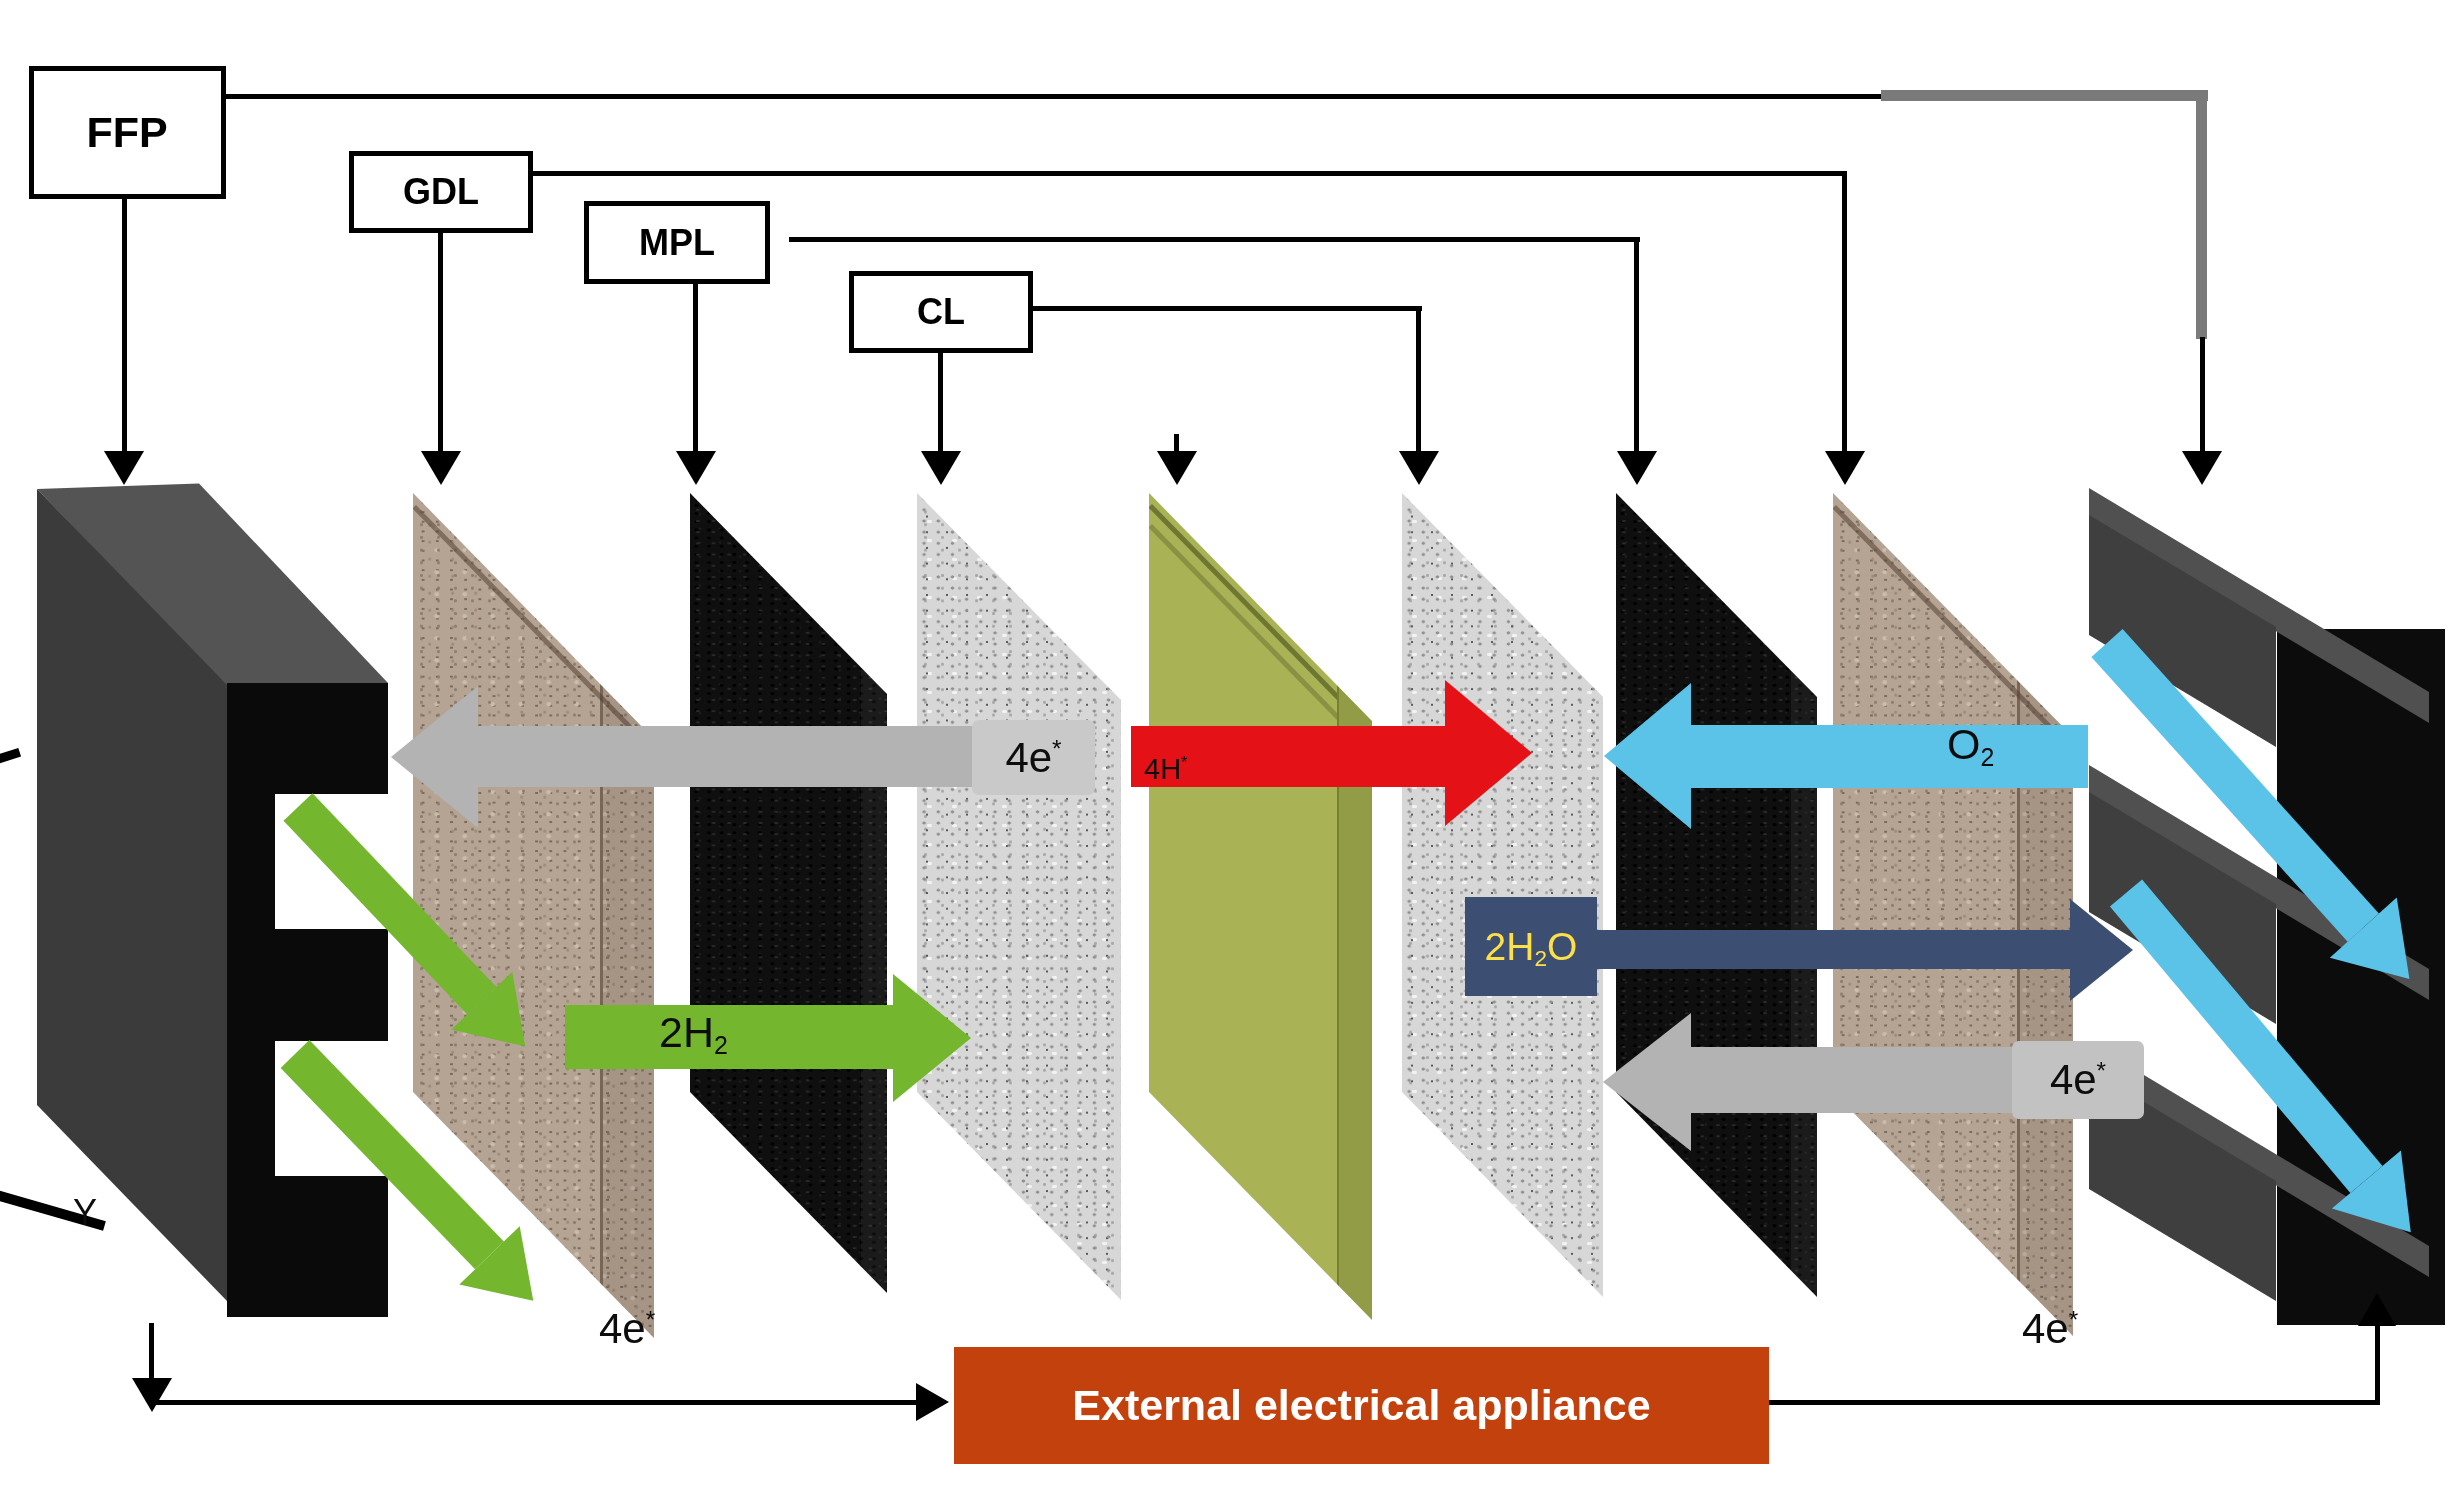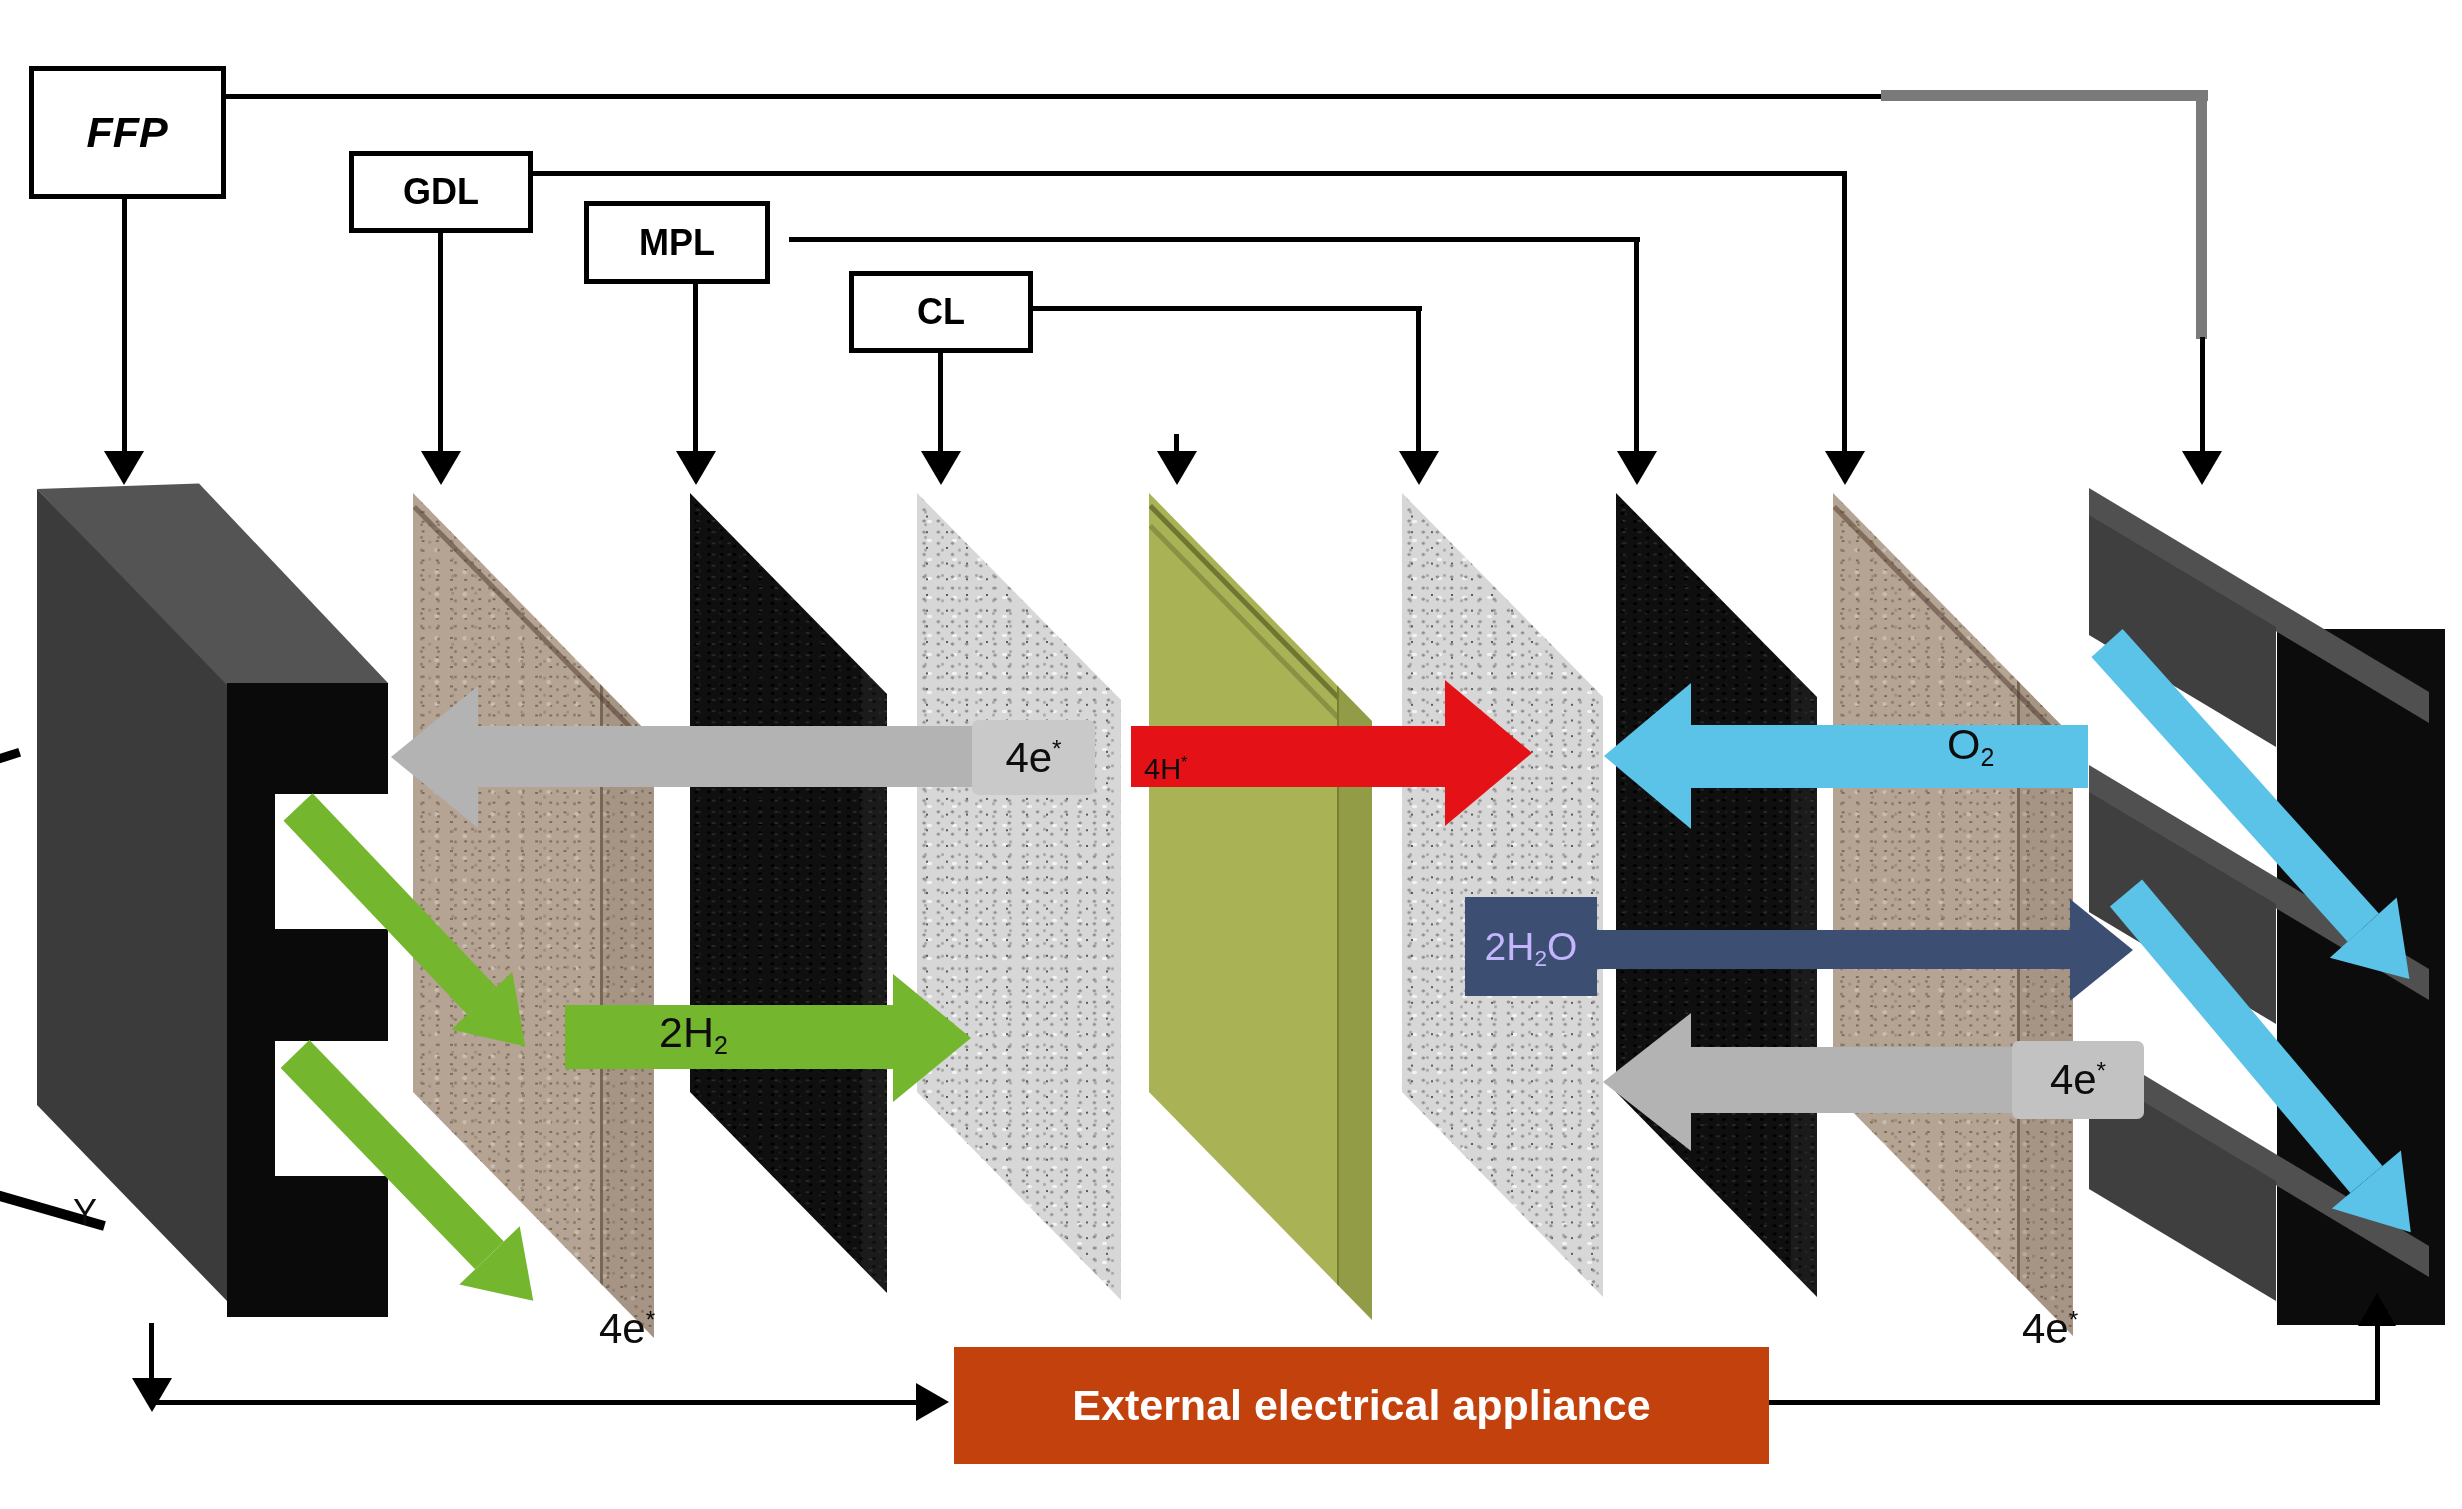--- a/index.html
+++ b/index.html
@@ -123,21 +123,21 @@
   <div class="ah-down" style="left:104px;top:451px;"></div>
   <div class="ah-down" style="left:421px;top:451px;"></div>
   <div class="ah-down" style="left:676px;top:451px;"></div>
   <div class="ah-down" style="left:921px;top:451px;"></div>
   <div class="ah-down" style="left:1157px;top:451px;"></div>
   <div class="ah-down" style="left:1399px;top:451px;"></div>
   <div class="ah-down" style="left:1617px;top:451px;"></div>
   <div class="ah-down" style="left:1825px;top:451px;"></div>
   <div class="ah-down" style="left:2182px;top:451px;"></div>
 
-  <div class="lgbox" style="left:28.5px;top:66px;width:187px;height:123px;font-size:43px;font-style:italic;">
+  <div class="lgbox" style="left:28.5px;top:66px;width:187px;height:123px;font-size:43px;">
     <span>FFP</span>
     </div>
   <div class="lgbox" style="left:349px;top:151px;width:174px;height:72px;">
     <span>GDL</span>
     </div>
   <div class="lgbox" style="left:584px;top:201px;width:176px;height:73px;">
     <span>MPL</span>
     </div>
   <div class="lgbox" style="left:849px;top:271px;width:174px;height:72px;">
     <span>CL</span>
@@ -154,21 +154,21 @@
   <div class="abs" style="left:1445px;top:680px;width:0;height:0;border-left:87px solid #e41217;border-top:73px solid transparent;border-bottom:73px solid transparent;"></div>
   <span class="lbl" style="left:1144px;top:753px;font-size:29px;">
     <span>4H</span><sup>*</sup></span>
 
   <div class="abs" style="left:1604px;top:683px;width:0;height:0;border-right:87px solid #5cc3e8;border-top:73px solid transparent;border-bottom:73px solid transparent;"></div>
   <div class="shaft" style="left:1691px;top:725px;width:397px;height:63px;background:#5cc3e8;"></div>
   <span class="lbl" style="left:1947px;top:720px;font-size:43px;">
     <span>O</span><sub>2</sub></span>
 
   <div class="lblbox" style="left:1465px;top:897px;width:132px;height:99px;background:#3c4f73;border-radius:0;">
-    <span class="lbl" style="position:static;font-size:39px;color:#c4b5fd;">
+    <span class="lbl" style="position:static;font-size:39px;color:#fde047;">
       <span>2H</span><sub>2</sub><span>O</span></span>
   </div>
   <div class="shaft" style="left:1586px;top:930px;width:484px;height:39px;background:#3c4f73;"></div>
   <div class="abs" style="left:2070px;top:899px;width:0;height:0;border-left:63px solid #3c4f73;border-top:51px solid transparent;border-bottom:51px solid transparent;"></div>
 
   <div class="shaft" style="left:565px;top:1005px;width:328px;height:64px;background:#74b62e;"></div>
   <div class="abs" style="left:893px;top:974px;width:0;height:0;border-left:78px solid #74b62e;border-top:64px solid transparent;border-bottom:64px solid transparent;"></div>
   <span class="lbl" style="left:659px;top:964px;font-size:43px;margin-top:44px;">
     <span>2H</span><sub>2</sub></span>
 

